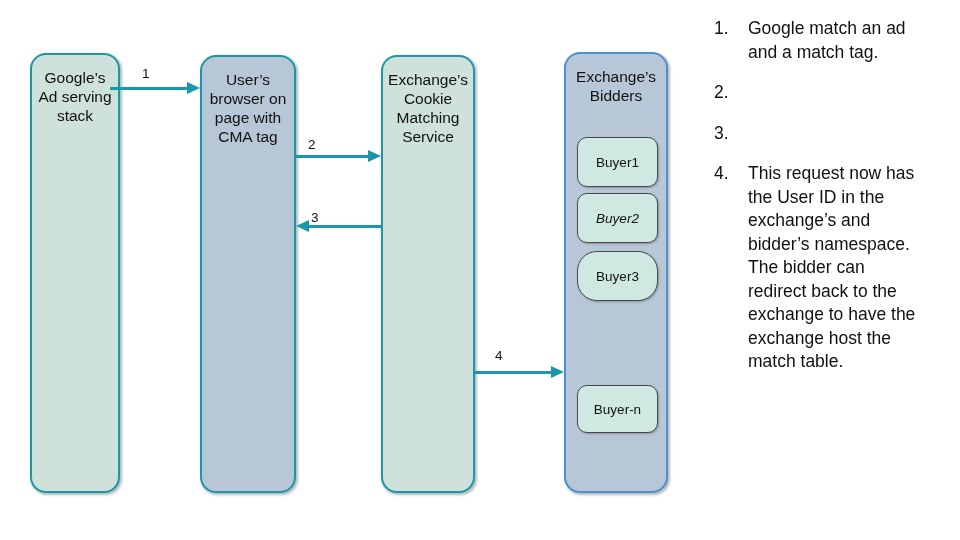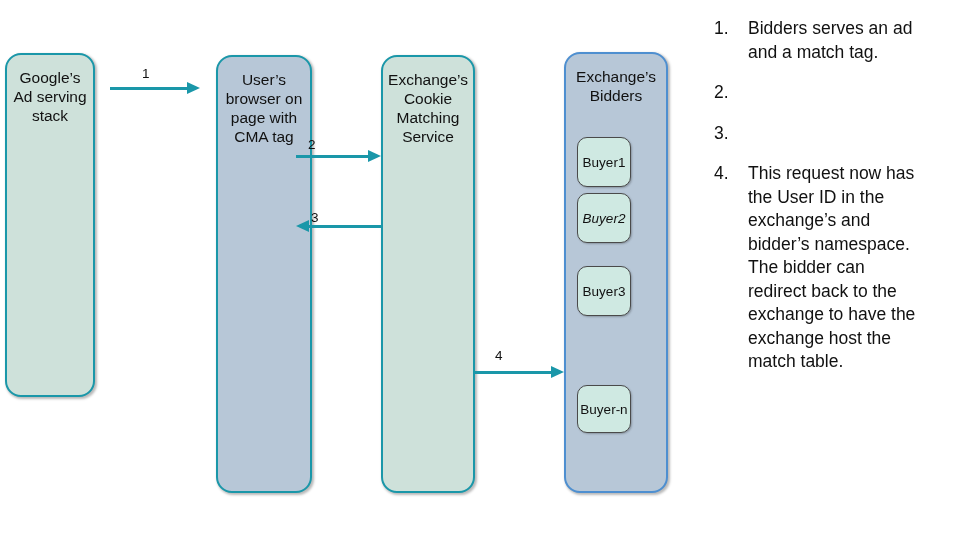--- a/index.html
+++ b/index.html
@@ -29,43 +29,43 @@
     border-radius: 16px;
     box-shadow: 1.5px 1.5px 2.5px rgba(0,0,0,0.28);
     text-align: center;
     font-size: 15.5px;
     line-height: 19px;
     white-space: pre-line;
     padding-top: 13px;
   }
   .node.green { background: var(--green-fill); }
   .node.blue  { background: var(--blue-fill); }
-  .node-google   { left: 5px;  top: 53px; width: 90px;  height: 344px; }
-  .node-browser  { left: 216px; top: 55px; width: 96px;  height: 438px; }
+  .node-google   { left: 30px;  top: 53px; width: 90px;  height: 440px; }
+  .node-browser  { left: 200px; top: 55px; width: 96px;  height: 438px; }
   .node-cm       { left: 381px; top: 55px; width: 94px;  height: 438px; }
   .node-bidders  { left: 564px; top: 52px; width: 104px; height: 441px; border-color: var(--blue-border); }
 
   
   .buyer {
     position: absolute;
     left: 577px;
-    width: 54px;
+    width: 81px;
     height: 50px;
     background: var(--buyer-fill);
     border: 1.5px solid var(--buyer-border);
     border-radius: 10px;
     box-shadow: 1px 1px 2px rgba(0,0,0,0.25);
     display: flex;
     align-items: center;
     justify-content: center;
     font-size: 13.5px;
   }
   .buyer-1 { top: 137px; }
   .buyer-2 { top: 193px; font-style: italic; }
-  .buyer-3 { top: 266px; }
+  .buyer-3 { top: 251px; border-radius: 20px; }
   .buyer-n { top: 385px; height: 48px; }
 
   
   .arrow {
     position: absolute;
     height: 12px;
     display: flex;
     align-items: center;
   }
   .arrow .shaft { flex: 1; height: 3px; background: var(--teal); }
@@ -161,21 +161,21 @@
   </div>
 
   <div class="arrow-label arrow-label-1">1</div>
   <div class="arrow-label arrow-label-2">2</div>
   <div class="arrow-label arrow-label-3">3</div>
   <div class="arrow-label arrow-label-4">4</div>
 
   <div class="steps">
     <div class="step">
       <div class="num">1.</div>
-      <div class="txt">Bidders serves an ad
+      <div class="txt">Google match an ad
 and a match tag.</div>
     </div>
     <div class="step">
       <div class="num">2.</div>
     </div>
     <div class="step">
       <div class="num">3.</div>
     </div>
     <div class="step">
       <div class="num">4.</div>

